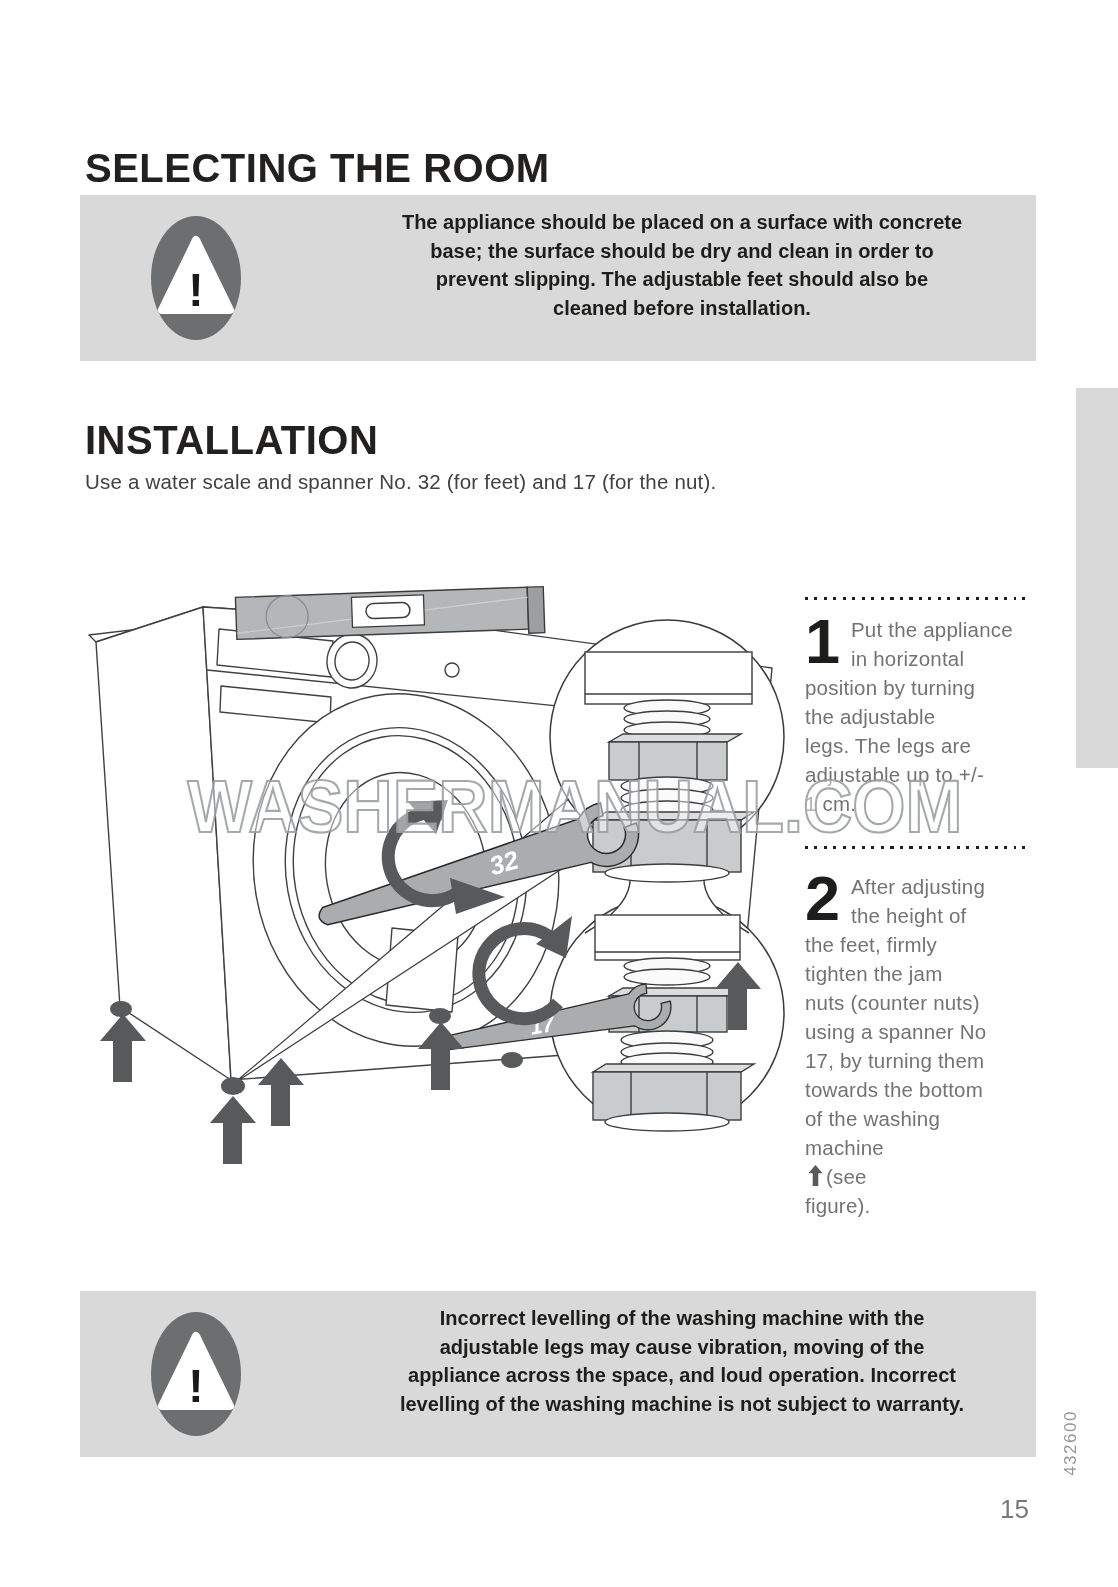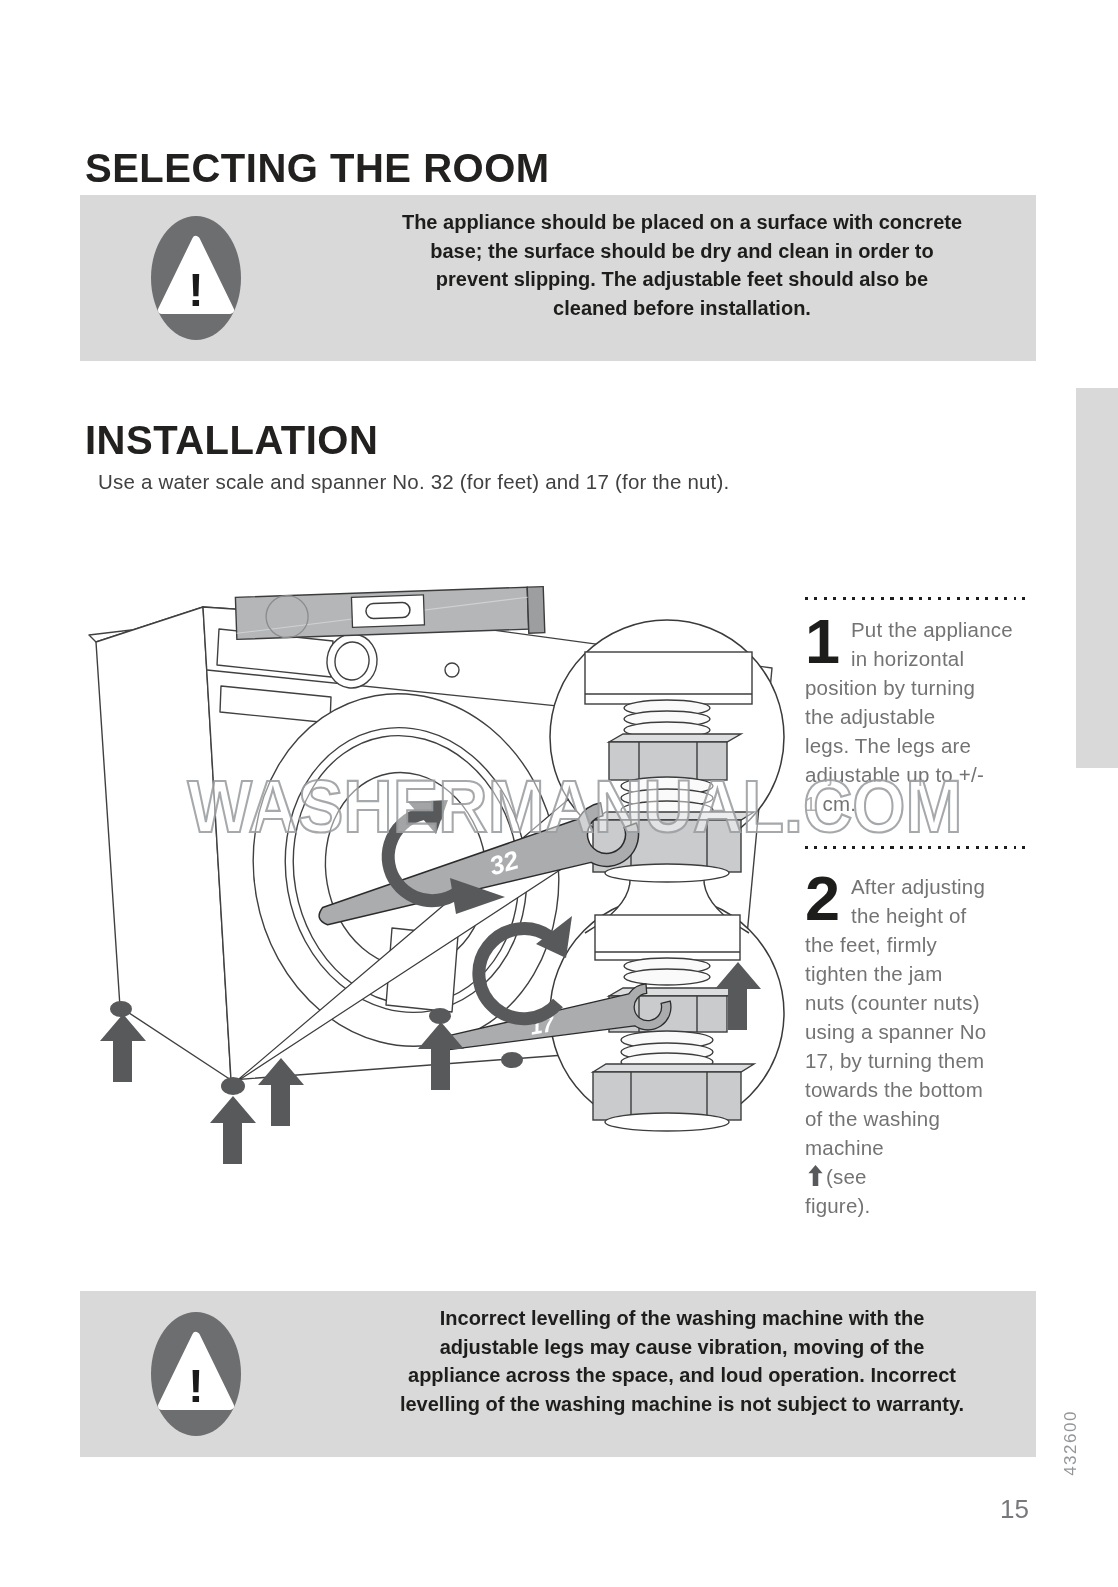--- a/index.html
+++ b/index.html
@@ -7,21 +7,21 @@
     position:relative; width:1118px; height:1587px; background:#ffffff;
     font-family:"Liberation Sans", sans-serif; overflow:hidden;
   }
   .h1{
     position:absolute; left:85px; font-size:40px; font-weight:700;
     color:#232020; letter-spacing:0.5px; white-space:nowrap;
   }
   .h1.t1{ top:101px;margin-top:45px; }
   .h1.t2{ top:418px; }
   .intro{
-    position:absolute; left:98px; top:470px; font-size:20.5px; color:#414042;
+    position:absolute; left:85px; top:470px; font-size:20.5px; color:#414042;
     letter-spacing:0.2px; white-space:nowrap;
   }
   .warnbox{
     position:absolute; left:80px; width:956px; height:166px; background:#d9d9d9;
   }
   .warnbox.b1{ top:195px; }
   .warnbox.b2{ top:1291px; }
   .warnicon{ position:absolute; left:68px; top:19px; width:96px; height:128px; }
   .warntext{
     position:absolute; left:268px; top:13px; width:668px;

